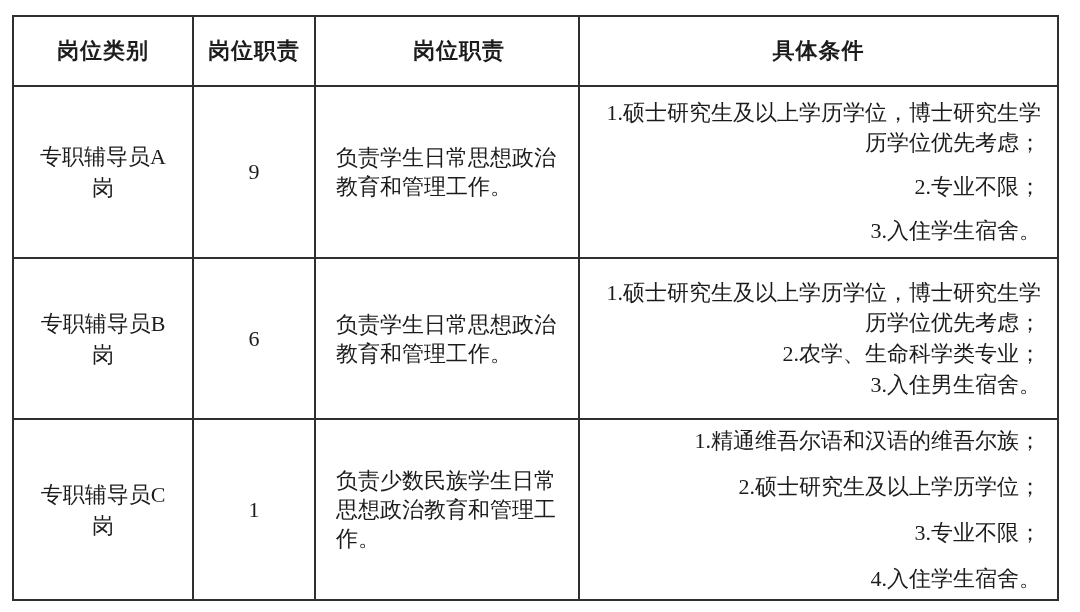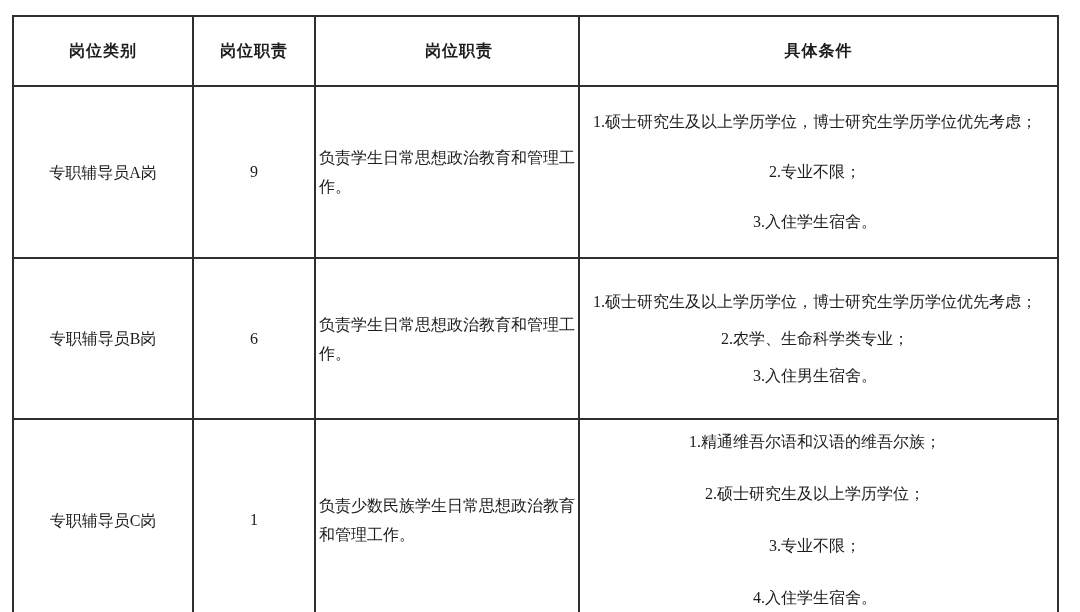--- a/index.html
+++ b/index.html
@@ -19,21 +19,21 @@
     left: 12px;
     top: 15px;
     width: 1047px;
     height: 584px;
     border-collapse: collapse;
     table-layout: fixed;
   }
   table.recruit th, table.recruit td {
     border: 2px solid #2f2f2f;
     vertical-align: middle;
-    font-size: 16px;
+    font-size: 22px;
     background: #ffffff;
   }
   th.col-category { width: 176px; }
   th.col-count    { width: 118px; }
   th.col-duties   { width: 236px; padding-left: 25px; }
   th.col-conditions { width: auto; font-family: Liberation Serif, serif; }
 
   tr.header-row { height: 70px; }
   tr.row-a { height: 172px; }
   tr.row-b { height: 161px; }
@@ -48,28 +48,28 @@
     text-align: center;
     padding: 12px 20px;
     line-height: 31px;
   }
   td.cell-count {
     text-align: center;
     font-size: 24px;
   }
   td.cell-duties {
     text-align: left;
-    padding: 0 3px;
+    padding: 0 20px;
     line-height: 29px;
     word-break: break-all;
   }
   td.cell-conditions {
-    text-align: center;
+    text-align: right;
     padding: 4px 16px 4px 9px;
-    line-height: 36px;
+    line-height: 30px;
     word-break: break-all;
   }
   .cond-item { margin: 0; }
   td.spacing-normal .cond-item + .cond-item { margin-top: 14px; }
   td.spacing-tight  .cond-item + .cond-item { margin-top: 1px; }
   td.spacing-wide   .cond-item + .cond-item { margin-top: 16px; }
 </style>
 </head>
 <body>
 

